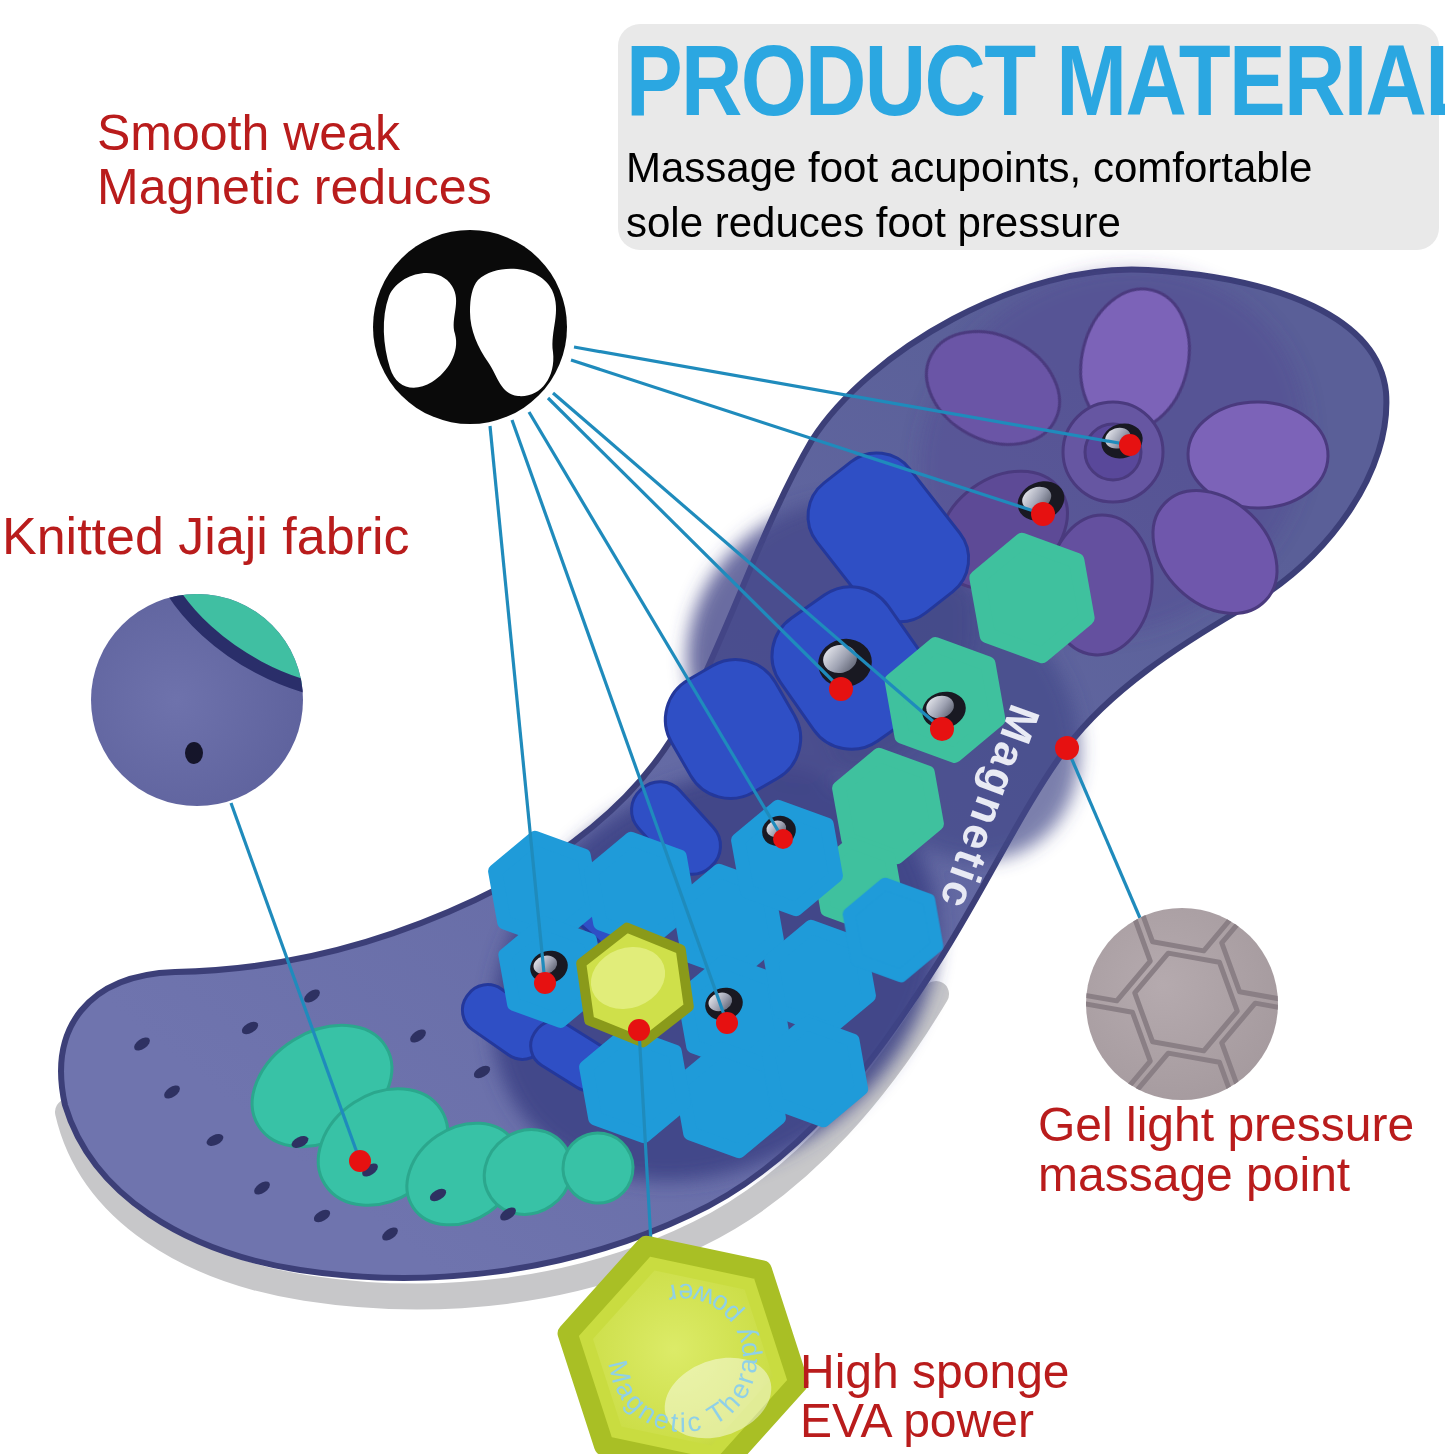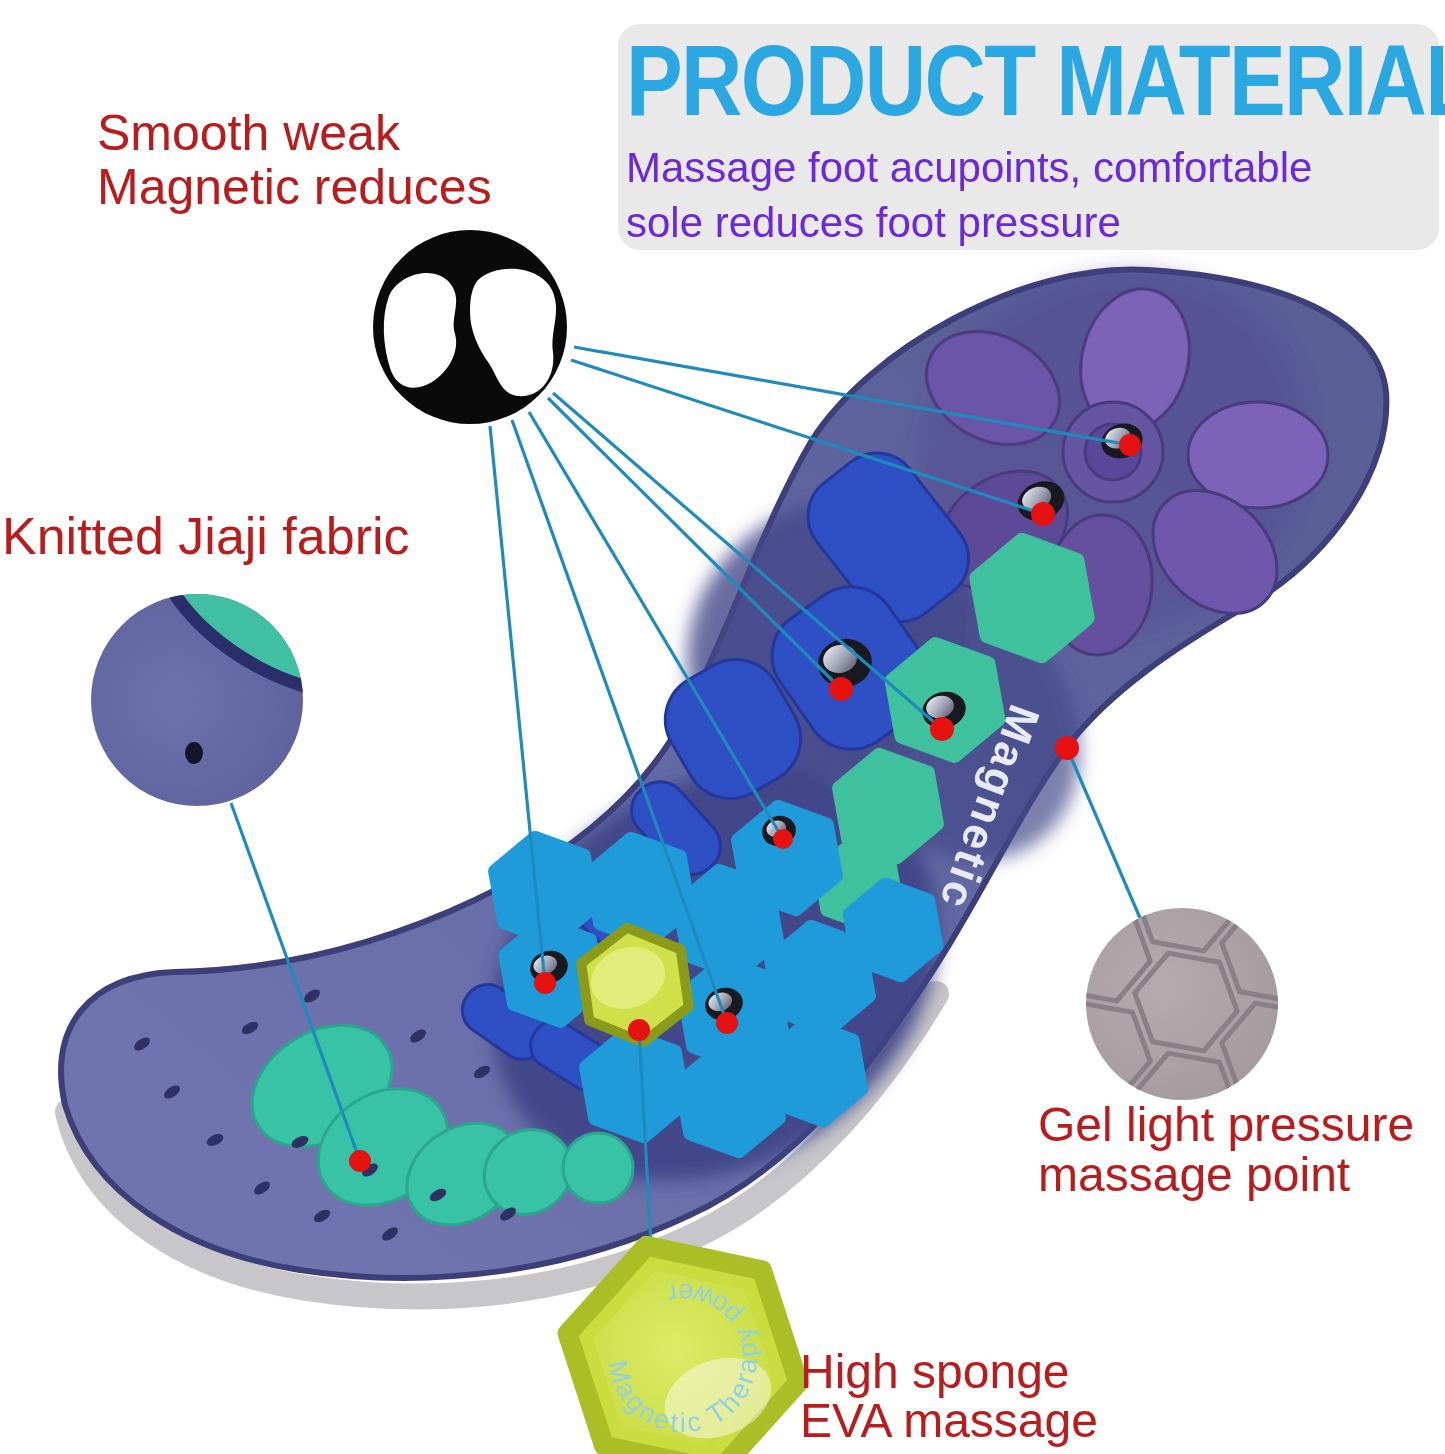--- a/index.html
+++ b/index.html
@@ -3,21 +3,21 @@
 <meta charset="utf-8">
 <style>
   html,body{margin:0;padding:0;background:#ffffff;}
   .stage{position:relative;width:1445px;height:1454px;background:#ffffff;overflow:hidden;
          font-family:"Liberation Sans","DejaVu Sans",sans-serif;}
   .stage svg{position:absolute;left:0;top:0;}
   .header{position:absolute;left:618px;top:24px;width:821px;height:226px;background:#E9E9E9;
           border-radius:22px;box-sizing:border-box;padding:6px 0 0 8px;}
   .header .title{color:#2BA7E1;font-weight:bold;font-size:100px;line-height:100px;
           letter-spacing:-2px;white-space:nowrap;transform:scaleX(0.85);transform-origin:left center;}
-  .header .sub{color:#6d28d9;font-size:42px;line-height:55px;margin-top:10px;letter-spacing:0px;}
+  .header .sub{color:#000000;font-size:42px;line-height:55px;margin-top:10px;letter-spacing:0px;}
   .lbl{position:absolute;color:#b91c1c;}
   .lbl-magnet{left:97px;top:106px;font-size:50px;line-height:54px;}
   .lbl-fabric{left:2px;top:509px;font-size:52px;line-height:54px;}
   .lbl-gel{left:1038px;top:1100px;font-size:48px;line-height:50px;}
   .lbl-eva{left:800px;top:1347px;font-size:48px;line-height:49px;}
 </style>
 </head>
 <body>
 
 <div class="stage">
@@ -270,16 +270,16 @@
 
   <div class="lbl lbl-fabric">Knitted Jiaji fabric</div>
 
   <div class="lbl lbl-gel">
     <div>Gel light pressure</div>
     <div>massage point</div>
   </div>
 
   <div class="lbl lbl-eva">
     <div>High sponge</div>
-    <div>EVA massage</div>
+    <div>EVA power</div>
   </div>
 
 </div>
 
 </body></html>

